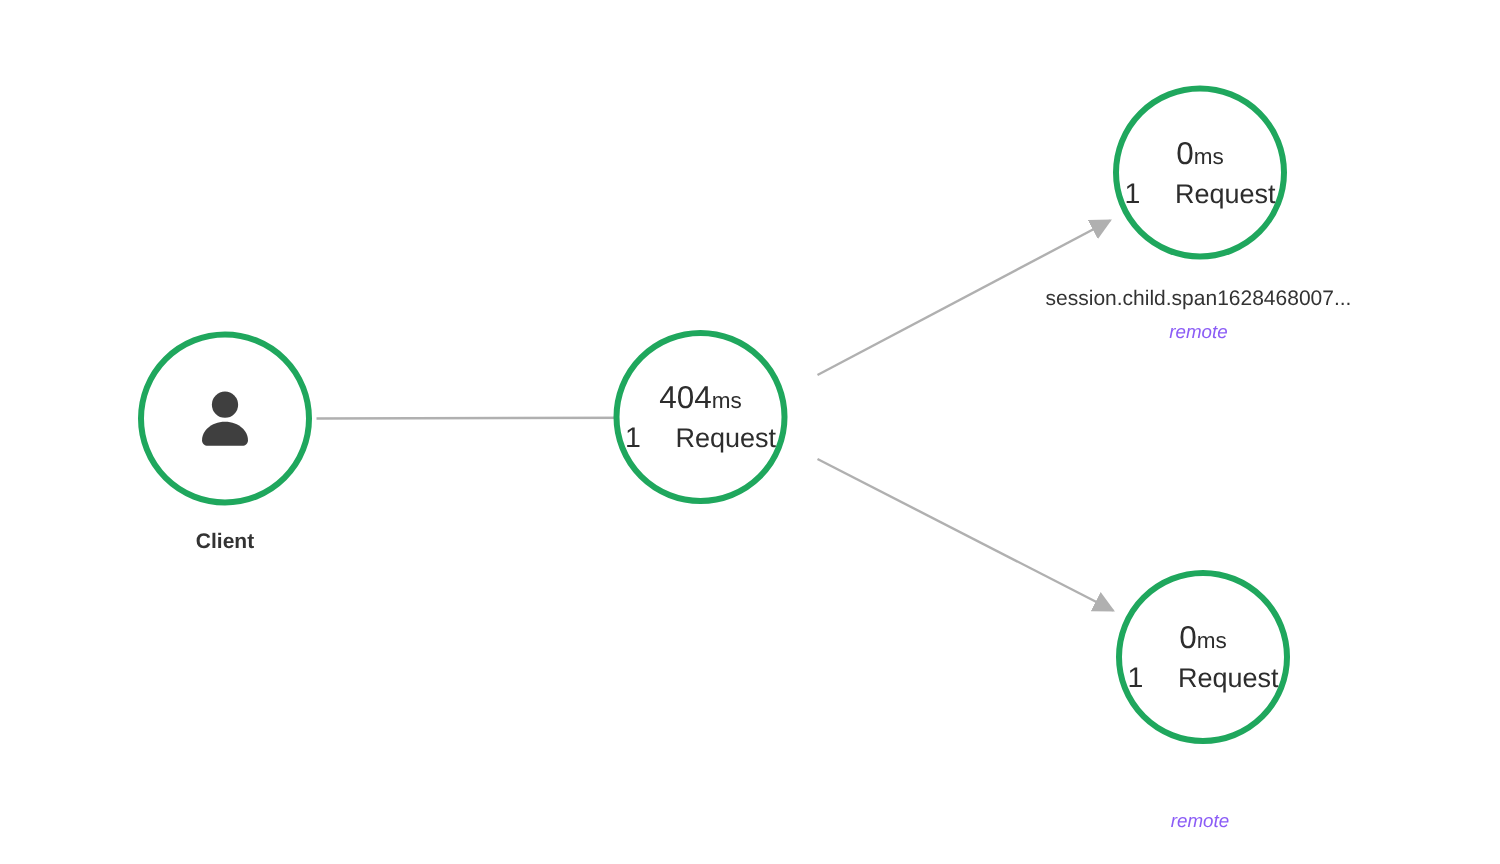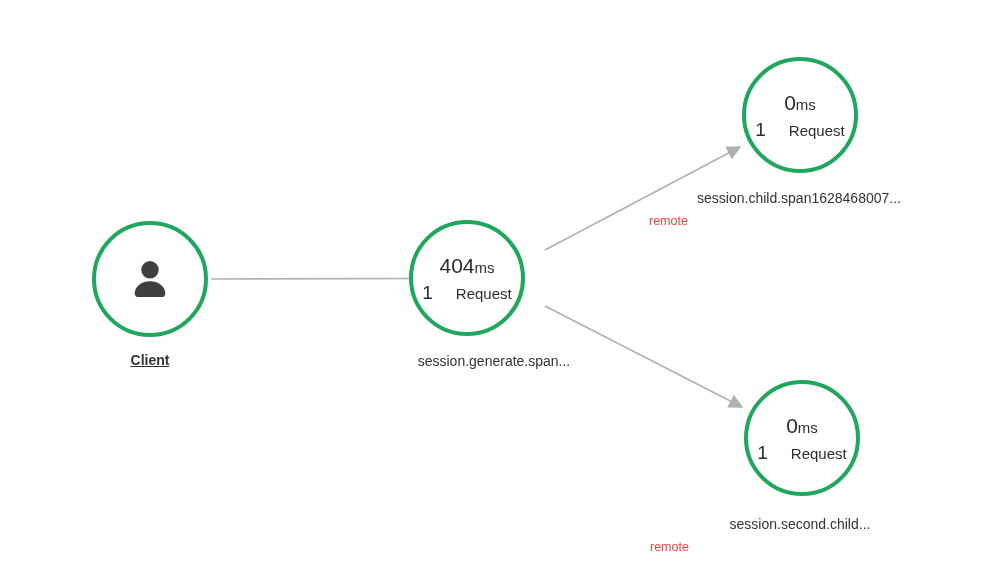--- a/index.html
+++ b/index.html
@@ -38,50 +38,52 @@
   }
   .metric-line {
     display: flex;
     align-items: baseline;
     color: #2d2d2d;
     white-space: nowrap;
   }
   .metric-value { font-size: 21px; line-height: 1; }
   .metric-unit  { font-size: 15px; line-height: 1; }
   .request-count { font-size: 19px; line-height: 1; }
-  .request-word  { font-size: 15px; line-height: 1; margin-left: 23px; }
+  .request-word  { font-size: 18px; line-height: 1; margin-left: 23px; }
   .node-label {
     position: absolute;
     width: 300px;
     text-align: center;
     font-size: 14px;
     color: #333333;
     white-space: nowrap;
   }
   .client-label { font-weight: bold; width: 240px; }
   .remote-label {
     position: absolute;
     width: 300px;
+    text-align: center;
     font-size: 12.5px;
-    color: #ef4444;
+    color: #8b5cf6;
     white-space: nowrap;
+    font-style: italic;
   }
   .person-icon-wrap {
     width: 42px;
     height: 42px;
     display: block;
   }
 
   
   #node-client   { left: 92px;  top: 221px; }
   #node-generate { left: 409px; top: 220px; }
   #node-child    { left: 742px; top: 57px;  }
   #node-second   { left: 744px; top: 380px; }
 
-  #label-client   { left: 30px;  top: 352px; text-decoration: underline; }
+  #label-client   { left: 30px;  top: 352px; }
   #label-generate { left: 344px; top: 353px; }
   #label-child    { left: 649px; top: 190px; }
   #remote-child   { left: 649px; top: 214px; }
   #label-second   { left: 650px; top: 516px; }
   #remote-second  { left: 650px; top: 540px; }
 </style>
 </head>
 <body>
 
 <div class="canvas">
@@ -110,21 +112,20 @@
   <div id="node-generate" class="node-circle">
     <span class="metric-line">
       <span class="metric-value">404</span>
       <span class="metric-unit">ms</span>
     </span>
     <span class="metric-line">
       <span class="request-count">1</span>
       <span class="request-word">Request</span>
     </span>
   </div>
-  <div id="label-generate" class="node-label">session.generate.span...</div>
 
   <div id="node-child" class="node-circle">
     <span class="metric-line">
       <span class="metric-value">0</span>
       <span class="metric-unit">ms</span>
     </span>
     <span class="metric-line">
       <span class="request-count">1</span>
       <span class="request-word">Request</span>
     </span>
@@ -135,16 +136,15 @@
   <div id="node-second" class="node-circle">
     <span class="metric-line">
       <span class="metric-value">0</span>
       <span class="metric-unit">ms</span>
     </span>
     <span class="metric-line">
       <span class="request-count">1</span>
       <span class="request-word">Request</span>
     </span>
   </div>
-  <div id="label-second" class="node-label">session.second.child...</div>
   <div id="remote-second" class="remote-label">remote</div>
 
 </div>
 
 </body></html>

